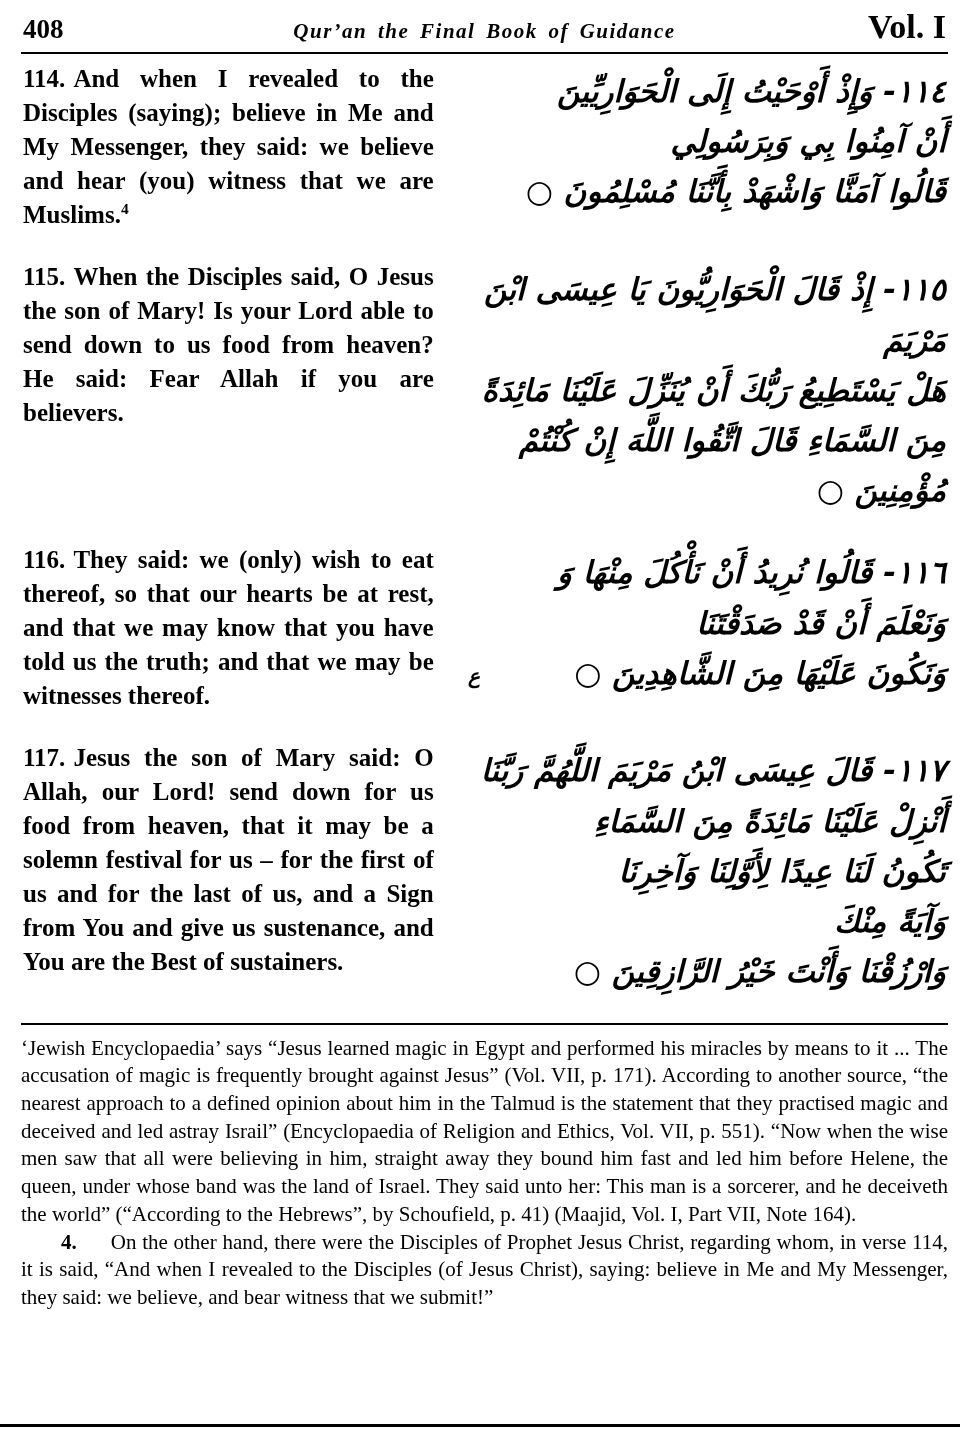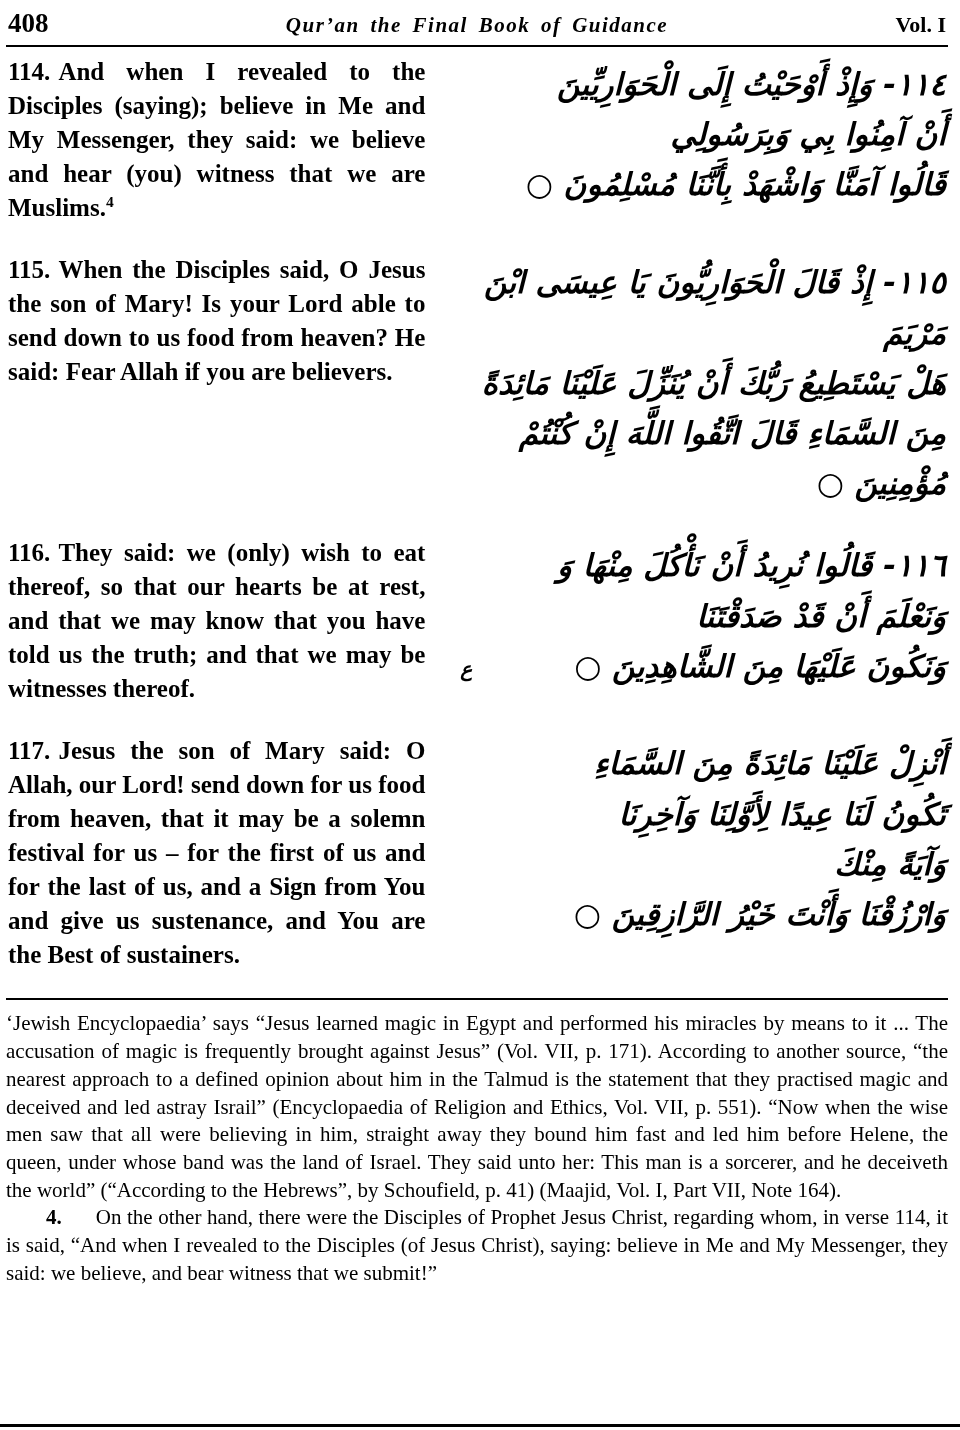--- a/index.html
+++ b/index.html
@@ -3,29 +3,29 @@
 <meta charset="utf-8">
 <style>
   html, body { margin:0; padding:0; background:#e8e8e8; }
   .page {
     box-sizing:border-box;
     width:960px; height:1430px;
     margin:0 auto;
     background:#ffffff;
     color:#000;
     font-family:"Liberation Serif", serif;
-    padding:6px 12px 0 6px;
+    padding:6px 12px 0 21px;
     position:relative;
     overflow:hidden;
   }
   
   .header { display:flex; align-items:baseline; padding:2px 2px 6px 2px; }
   .page-num { width:130px; font-size:27px; font-weight:bold; }
   .title { flex:1; text-align:center; font-size:21px; font-weight:bold; font-style:italic; letter-spacing:1.5px; word-spacing:4px; }
-  .volume { width:130px; text-align:right; font-size:22px; font-weight:bold; }
+  .volume { width:130px; text-align:right; font-size:34px; font-weight:bold; }
   .header-rule { border:0; border-top:2px solid #000; margin:0 0 8px 0; }
 
   
   .content { padding:0 2px; }
   .verse-row { display:flex; justify-content:space-between; align-items:flex-start; margin-top:6px; }
   .verse-row + .verse-row { margin-top:28px; }
   .eng {
     width:44.5%;
     margin:0;
     font-size:25px;
@@ -113,20 +113,21 @@
         <div class="ar-line">١١٦- قَالُوا نُرِيدُ أَنْ نَأْكُلَ مِنْهَا وَ</div>
         <div class="ar-line">وَنَعْلَمَ أَنْ قَدْ صَدَقْتَنَا</div>
         <div class="ar-line">وَنَكُونَ عَلَيْهَا مِنَ الشَّاهِدِينَ ○</div>
         <span class="ruku">ع</span>
       </div>
     </div>
 
     <div class="verse-row">
       <p class="eng"><span class="vnum">117.</span><span>Jesus the son of Mary said: O Allah, our Lord! send down for us food from heaven, that it may be a solemn festival for us – for the first of us and for the last of us, and a Sign from You and give us sustenance, and You are the Best of sustainers.</span></p>
       <div class="ar">
+        <div class="ar-line">١١٧- قَالَ عِيسَى ابْنُ مَرْيَمَ اللَّهُمَّ رَبَّنَا</div>
         <div class="ar-line">أَنْزِلْ عَلَيْنَا مَائِدَةً مِنَ السَّمَاءِ</div>
         <div class="ar-line">تَكُونُ لَنَا عِيدًا لِأَوَّلِنَا وَآخِرِنَا</div>
         <div class="ar-line">وَآيَةً مِنْكَ</div>
         <div class="ar-line">وَارْزُقْنَا وَأَنْتَ خَيْرُ الرَّازِقِينَ ○</div>
       </div>
     </div>
 
   </div>
 
   <div class="footnotes">

